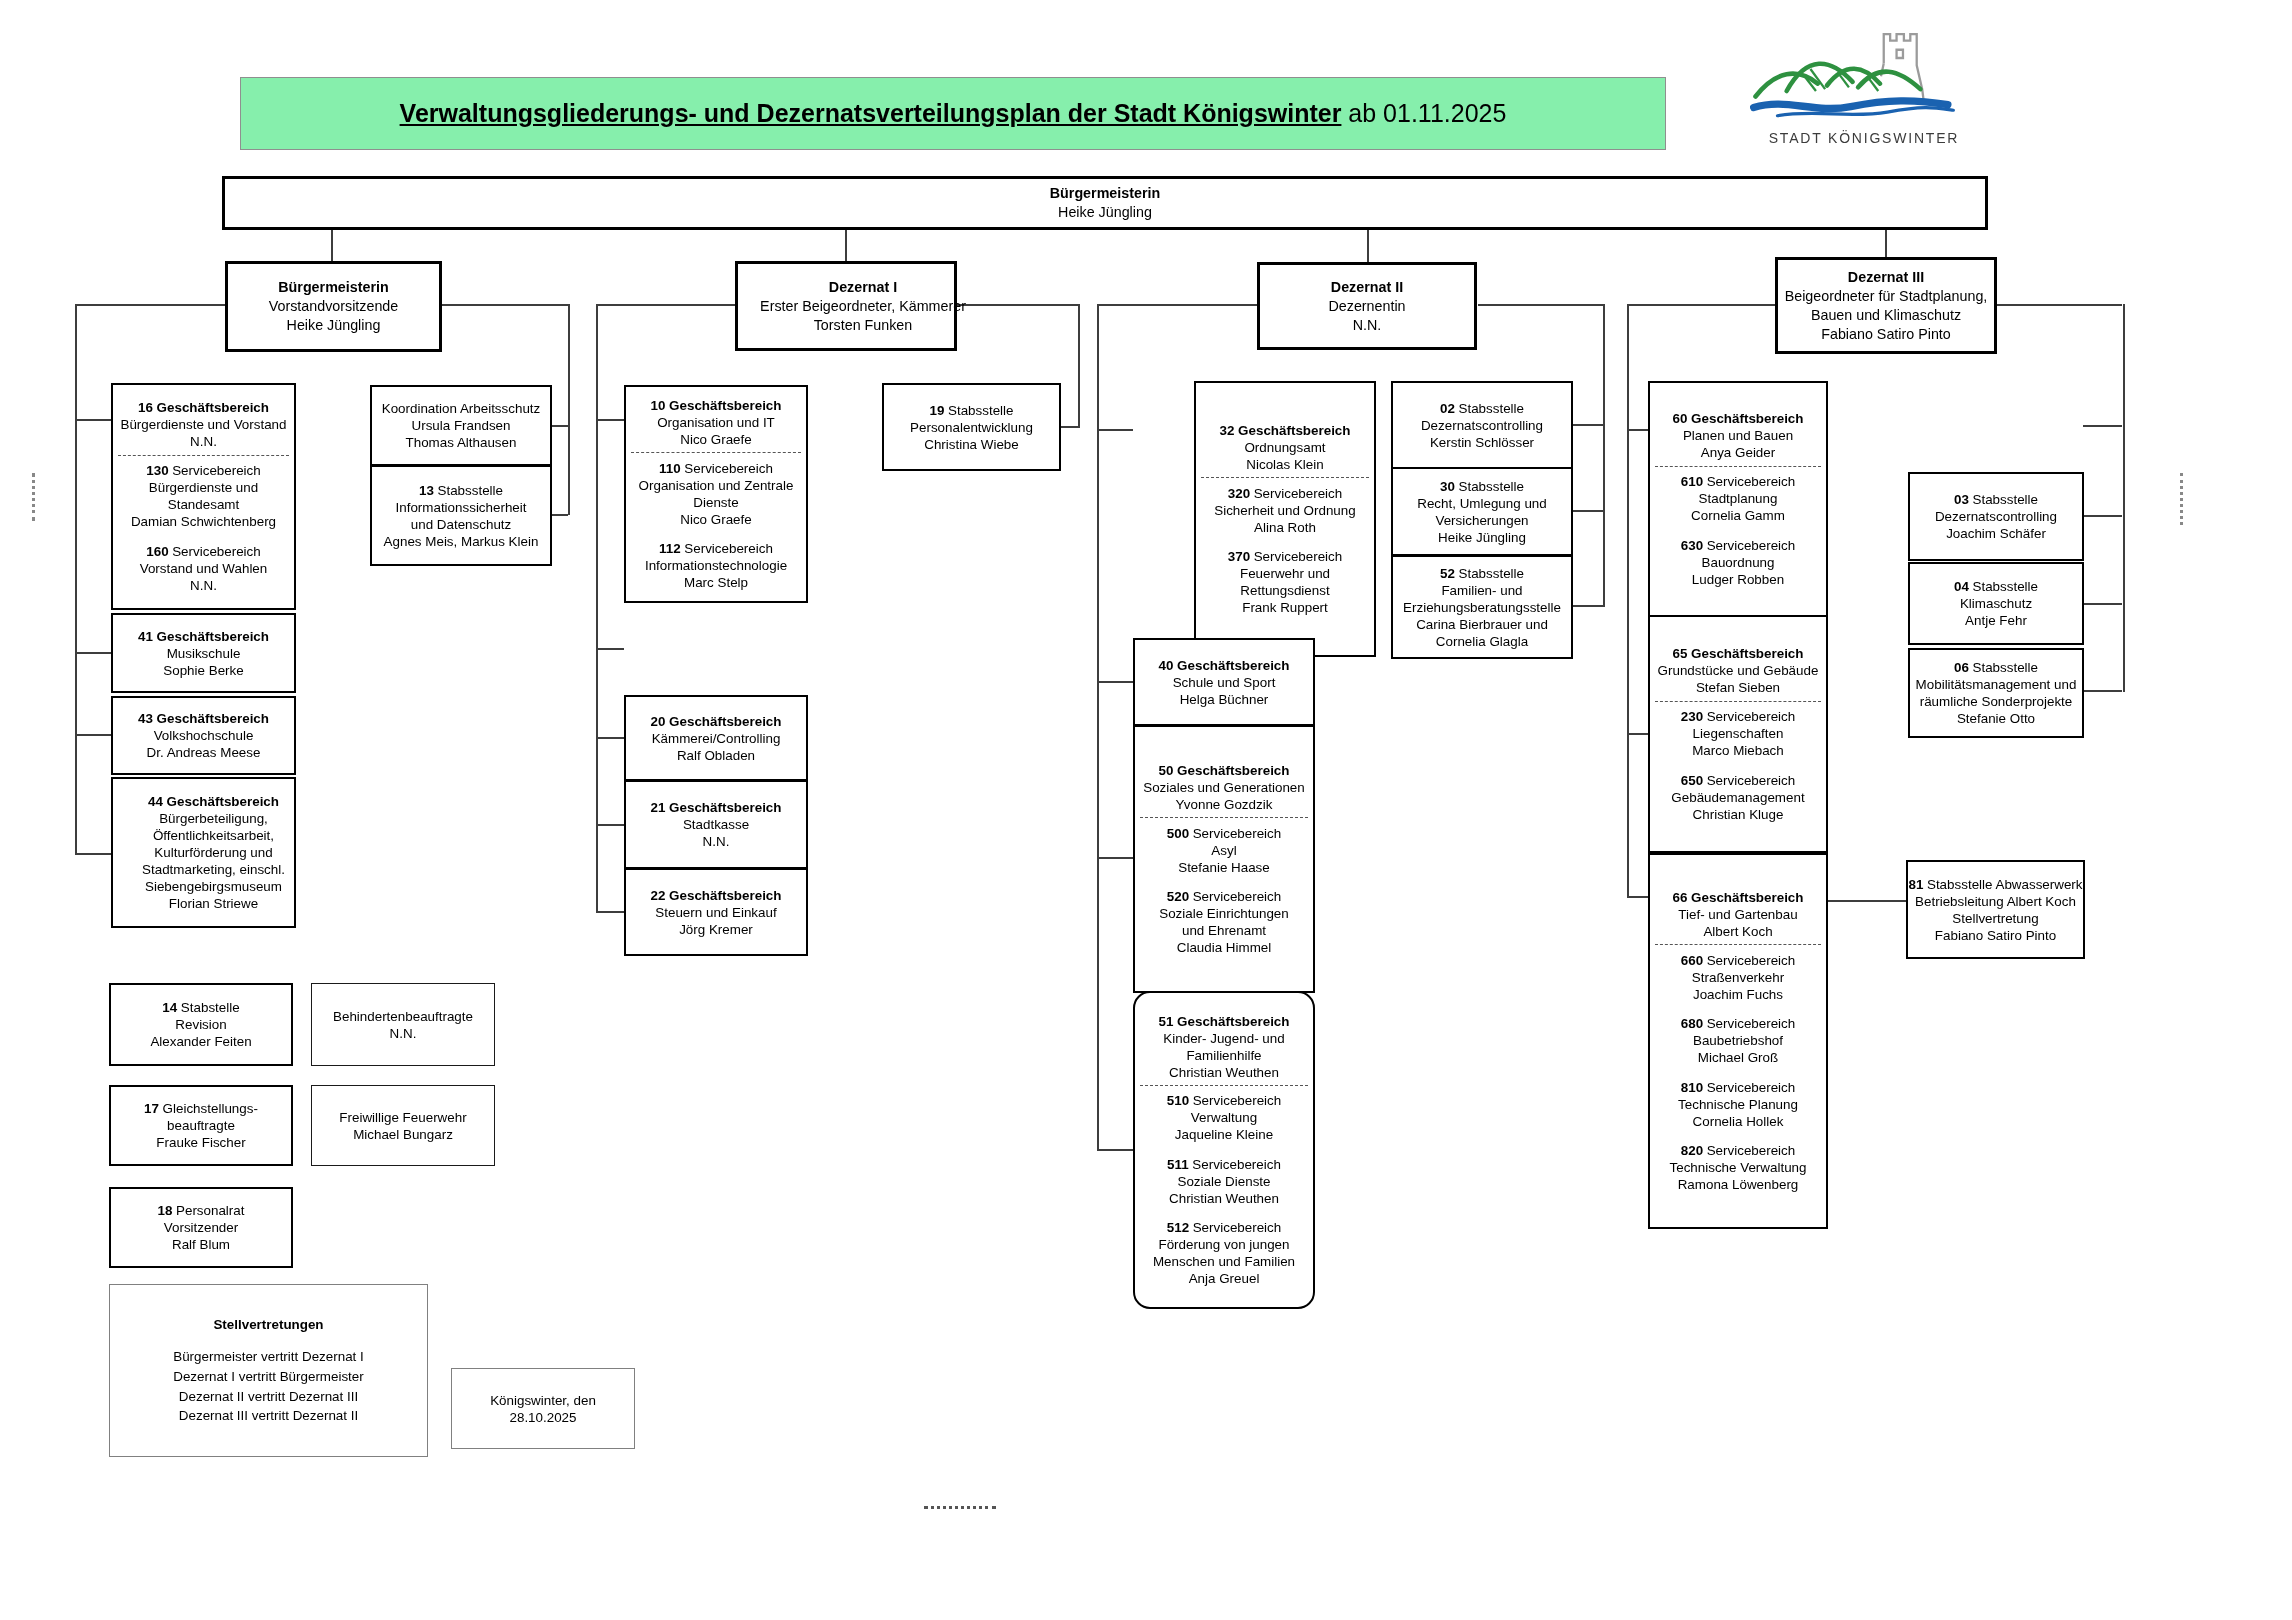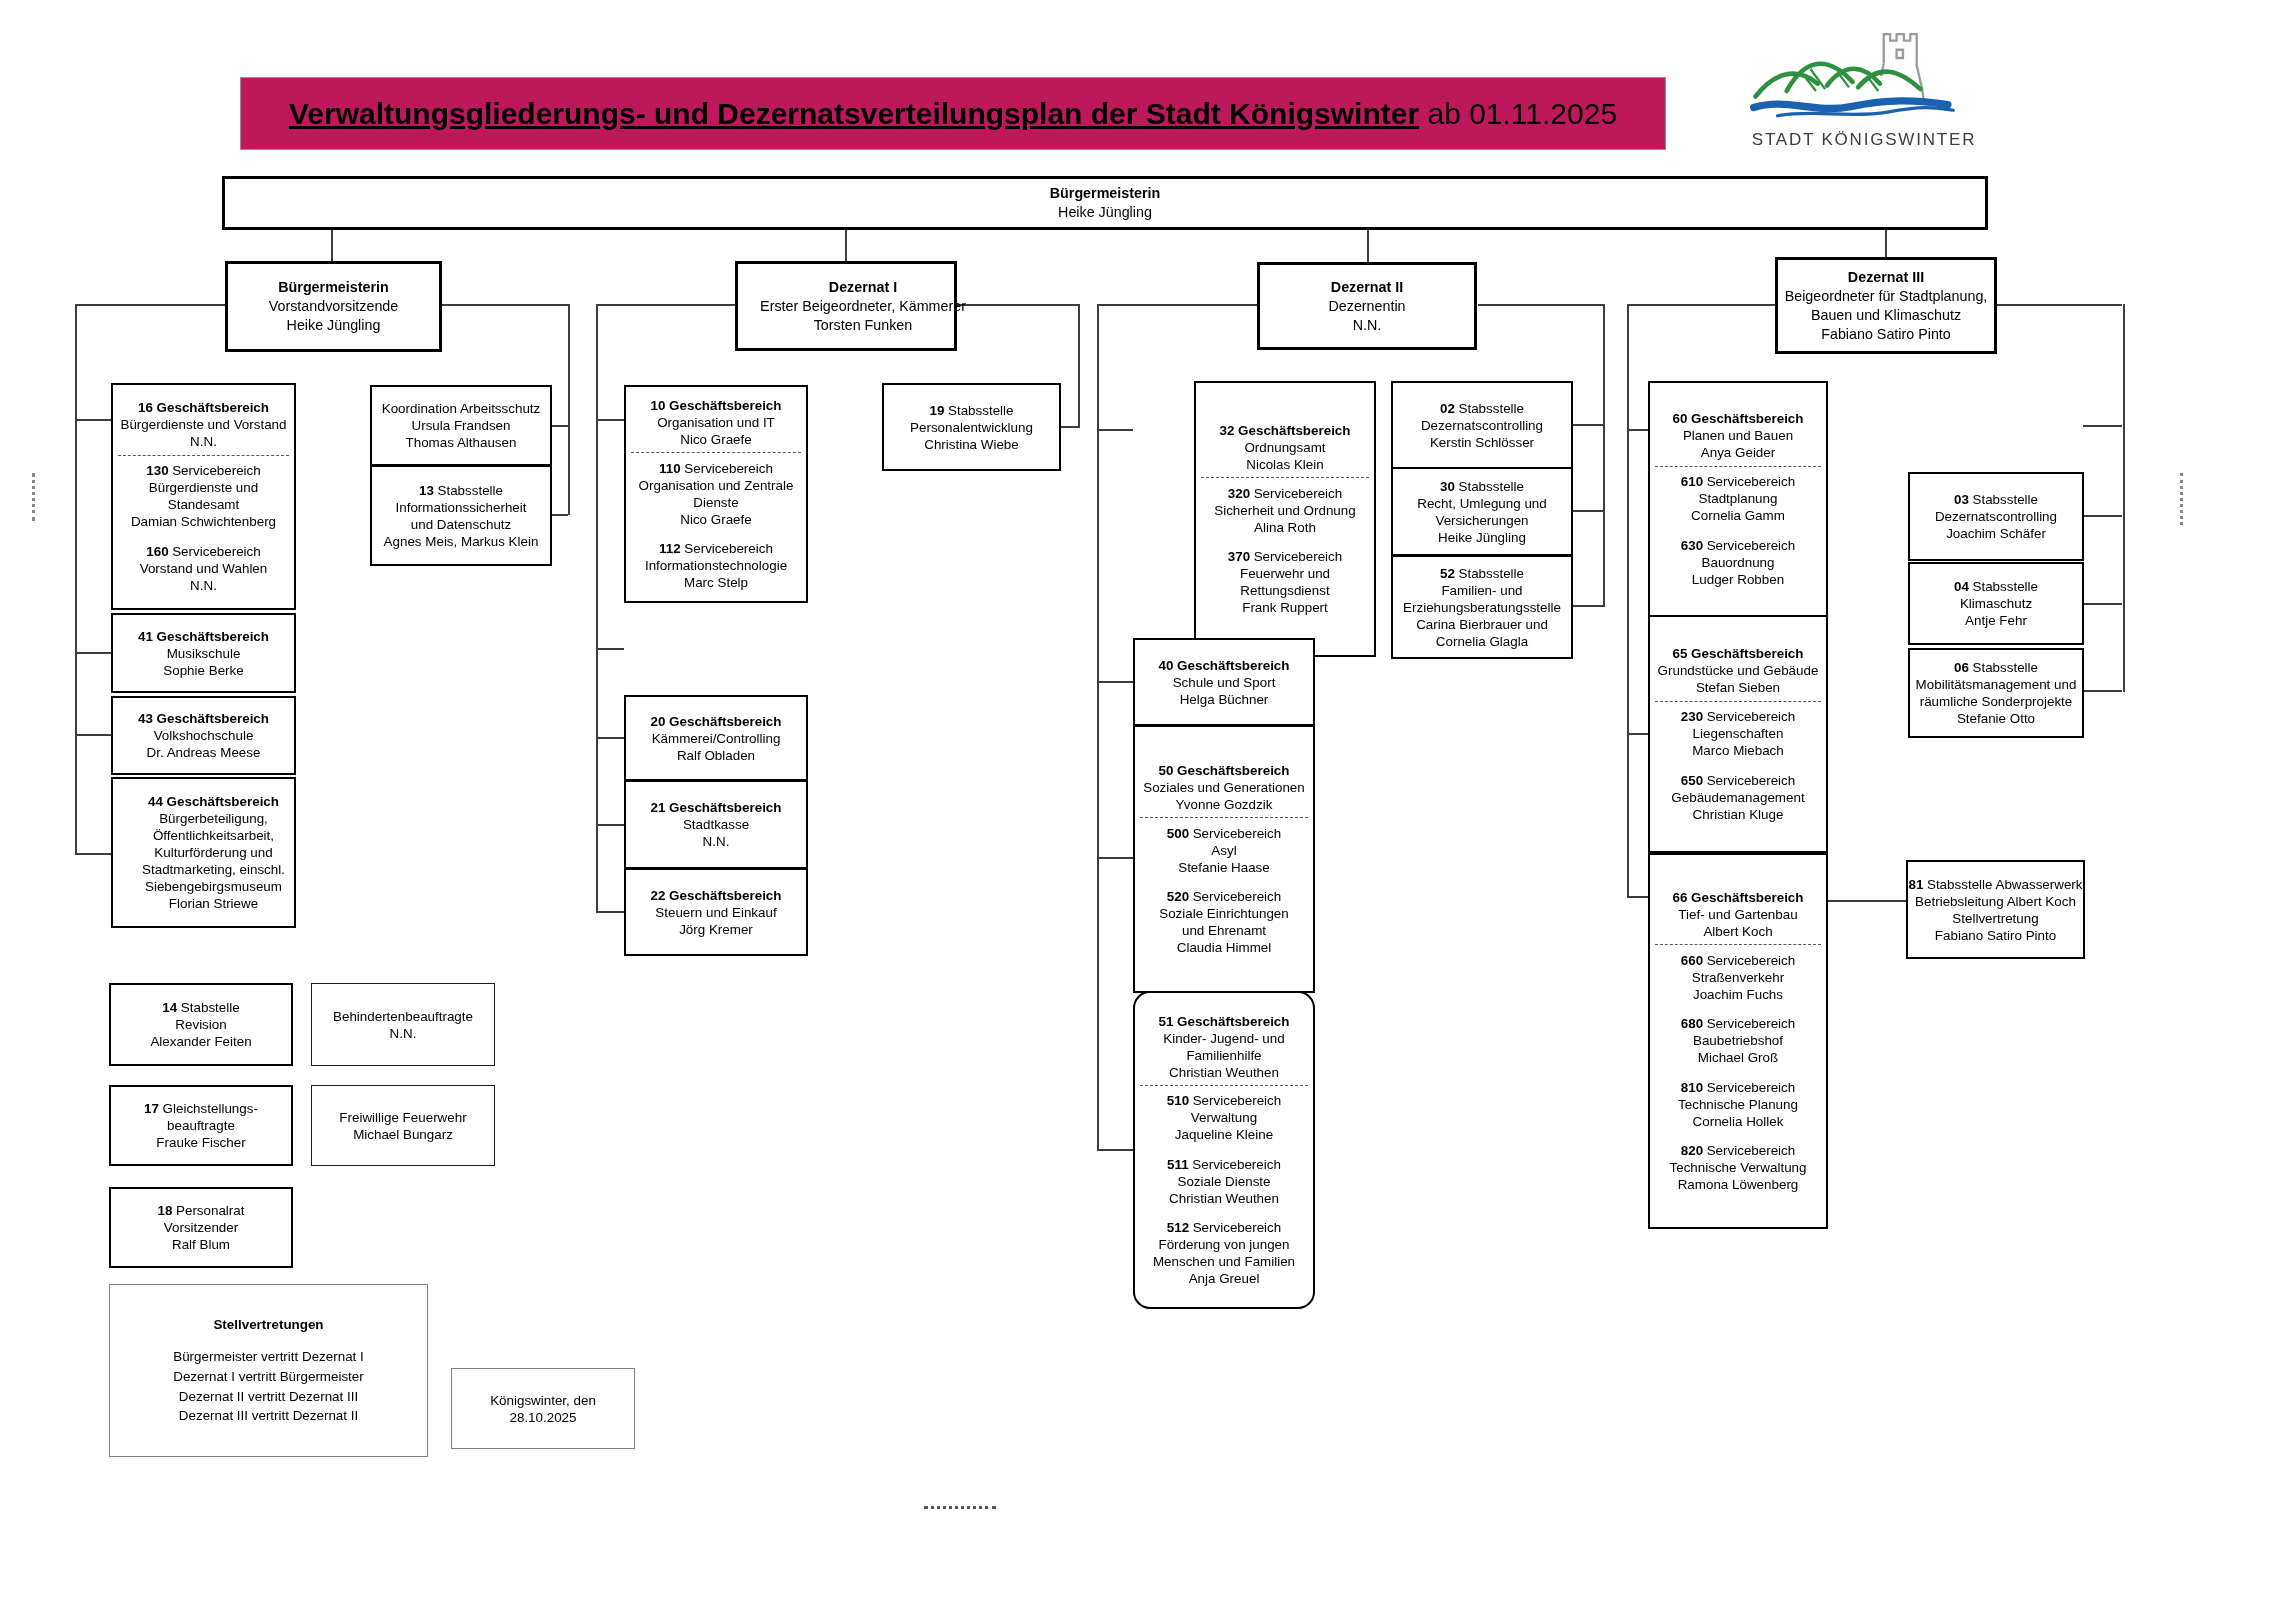--- a/index.html
+++ b/index.html
@@ -13,25 +13,25 @@
   .b1{border:0.9px solid #808080;}
   .line{font-size:13.4px;line-height:17px;white-space:nowrap;}
   .hd .line{font-size:14.3px;line-height:19px;}
   .roomy .line{line-height:19.7px;}
   .bold{font-weight:bold;}
   .restpad{margin-left:3.6px;}
   .dash{width:94%;border-top:1.8px dashed #555;margin:4.5px 0 6.3px;}
   .gap{height:12.5px;}
   .ln{position:absolute;background:#3d3d3d;}
   .title-box{position:absolute;left:240px;top:77px;width:1424px;height:71px;border:0.9px solid #8f8f8f;
-             display:flex;align-items:center;justify-content:center;font-size:30px;background:#be185d;}
+             display:flex;align-items:center;justify-content:center;font-size:25px;background:#86efac;}
   .title-main{font-weight:bold;text-decoration:underline;}
   .title-suffix{white-space:pre;}
   .logo-wrap{position:absolute;left:1745px;top:23px;width:238px;text-align:center;}
-  .logo-caption{font-size:17px;letter-spacing:1.8px;color:#3c3c3c;margin-top:0.9px;white-space:nowrap;}
+  .logo-caption{font-size:14px;letter-spacing:1.8px;color:#3c3c3c;margin-top:0.9px;white-space:nowrap;}
   .vdots{position:absolute;width:0;height:48px;border-left:3.6px dotted #888;}
   .hdots{position:absolute;height:0;width:72px;border-top:3.6px dotted #555;}
 </style>
 </head>
 <body>
 
 <div id="canvas">
 
   <div class="title-box">
     <span class="title-main">Verwaltungsgliederungs- und Dezernatsverteilungsplan der Stadt Königswinter</span>

